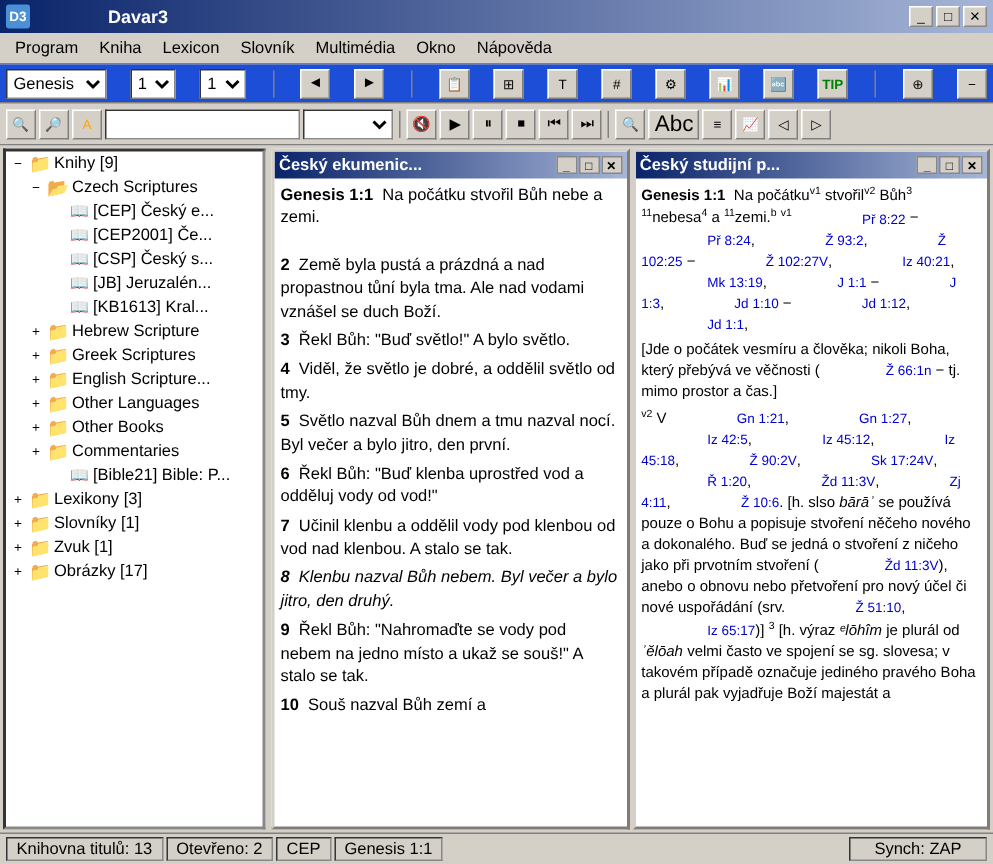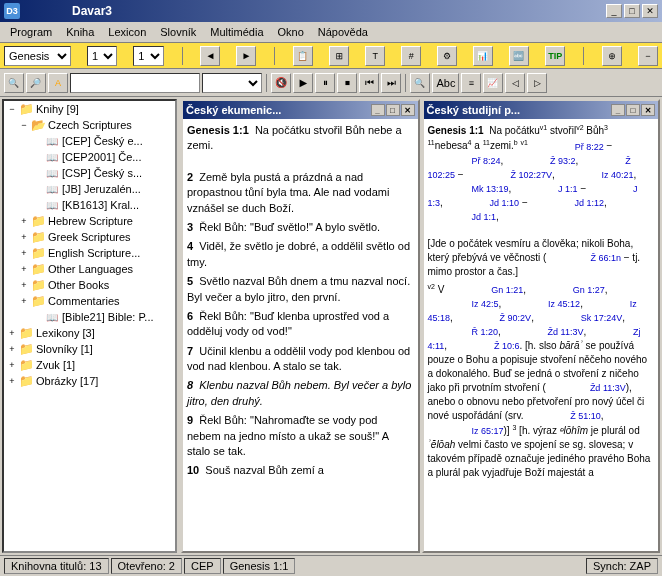--- a/index.html
+++ b/index.html
@@ -72,21 +72,21 @@
       border-bottom: 1px solid #808080;
     }
     .menu-item {
       padding: 2px 6px;
       cursor: pointer;
       font-size: 11px;
     }
 
     
     .toolbar1 {
-      background: #fde047;
+      background: #1d4ed8;
       display: flex;
       align-items: center;
       padding: 2px 4px;
       gap: 16px;
       border-bottom: 1px solid #808080;
       height: 26px;
     }
     .tb-select {
       height: 20px;
       font-size: 11px;
@@ -271,21 +271,21 @@
     .status-section {
       padding: 1px 6px;
       border: 1px inset #888;
       height: 16px;
       display: flex;
       align-items: center;
       margin-right: 2px;
     }
     .status-section-right {
       margin-left: auto;
-      padding: 1px 6px;
+      padding: 1px 16px;
       border: 1px inset #888;
       height: 16px;
       display: flex;
       align-items: center;
     }
 
     
     ::-webkit-scrollbar { width: 14px; height: 14px; }
     ::-webkit-scrollbar-track { background: #d4d0c8; }
     ::-webkit-scrollbar-thumb { background: #a0a0a0; border: 1px solid #888; }
@@ -359,21 +359,21 @@
   </select>
   <div class="tb-sep"></div>
   <div class="tb-btn" style="font-size:10px;">🔇</div>
   <div class="tb-btn" style="font-size:10px;">▶</div>
   <div class="tb-btn" style="font-size:10px;">⏸</div>
   <div class="tb-btn" style="font-size:10px;">⏹</div>
   <div class="tb-btn" style="font-size:10px;">⏮</div>
   <div class="tb-btn" style="font-size:10px;">⏭</div>
   <div class="tb-sep"></div>
   <div class="tb-btn" style="font-size:9px;">🔍</div>
-  <div class="tb-btn" style="font-size:11px;">Abc</div>
+  <div class="tb-btn" style="font-size:15px;">Abc</div>
   <div class="tb-btn" style="font-size:9px;">≡</div>
   <div class="tb-btn" style="font-size:9px;">📈</div>
   <div class="tb-btn" style="font-size:9px;">◁</div>
   <div class="tb-btn" style="font-size:9px;">▷</div>
 </div>
 
 <div class="main-area">
 
   <div class="sidebar">
 
@@ -565,21 +565,21 @@
           <a class="ref-link">Ž 102:25</a>
           − <a class="ref-link">Ž 102:27V</a>,
           <a class="ref-link">Iz 40:21</a>,
           <a class="ref-link">Mk 13:19</a>,
           <a class="ref-link">J 1:1</a>
           − <a class="ref-link">J 1:3</a>,
           <a class="ref-link">Jd 1:10</a>
           − <a class="ref-link">Jd 1:12</a>,
           <a class="ref-link">Jd 1:1</a>,
         </p>
-        <p style="margin-top:13px;">
+        <p style="margin-top:3px;">
           [Jde o počátek vesmíru a člověka; nikoli Boha, který přebývá ve věčnosti
           (<a class="ref-link">Ž 66:1n</a>
           − tj. mimo prostor a čas.]
         </p>
         <p style="margin-top:3px;">
           <sup class="small-super">v2</sup> V
           <a class="ref-link">Gn 1:21</a>,
           <a class="ref-link">Gn 1:27</a>,
           <a class="ref-link">Iz 42:5</a>,
           <a class="ref-link">Iz 45:12</a>,

